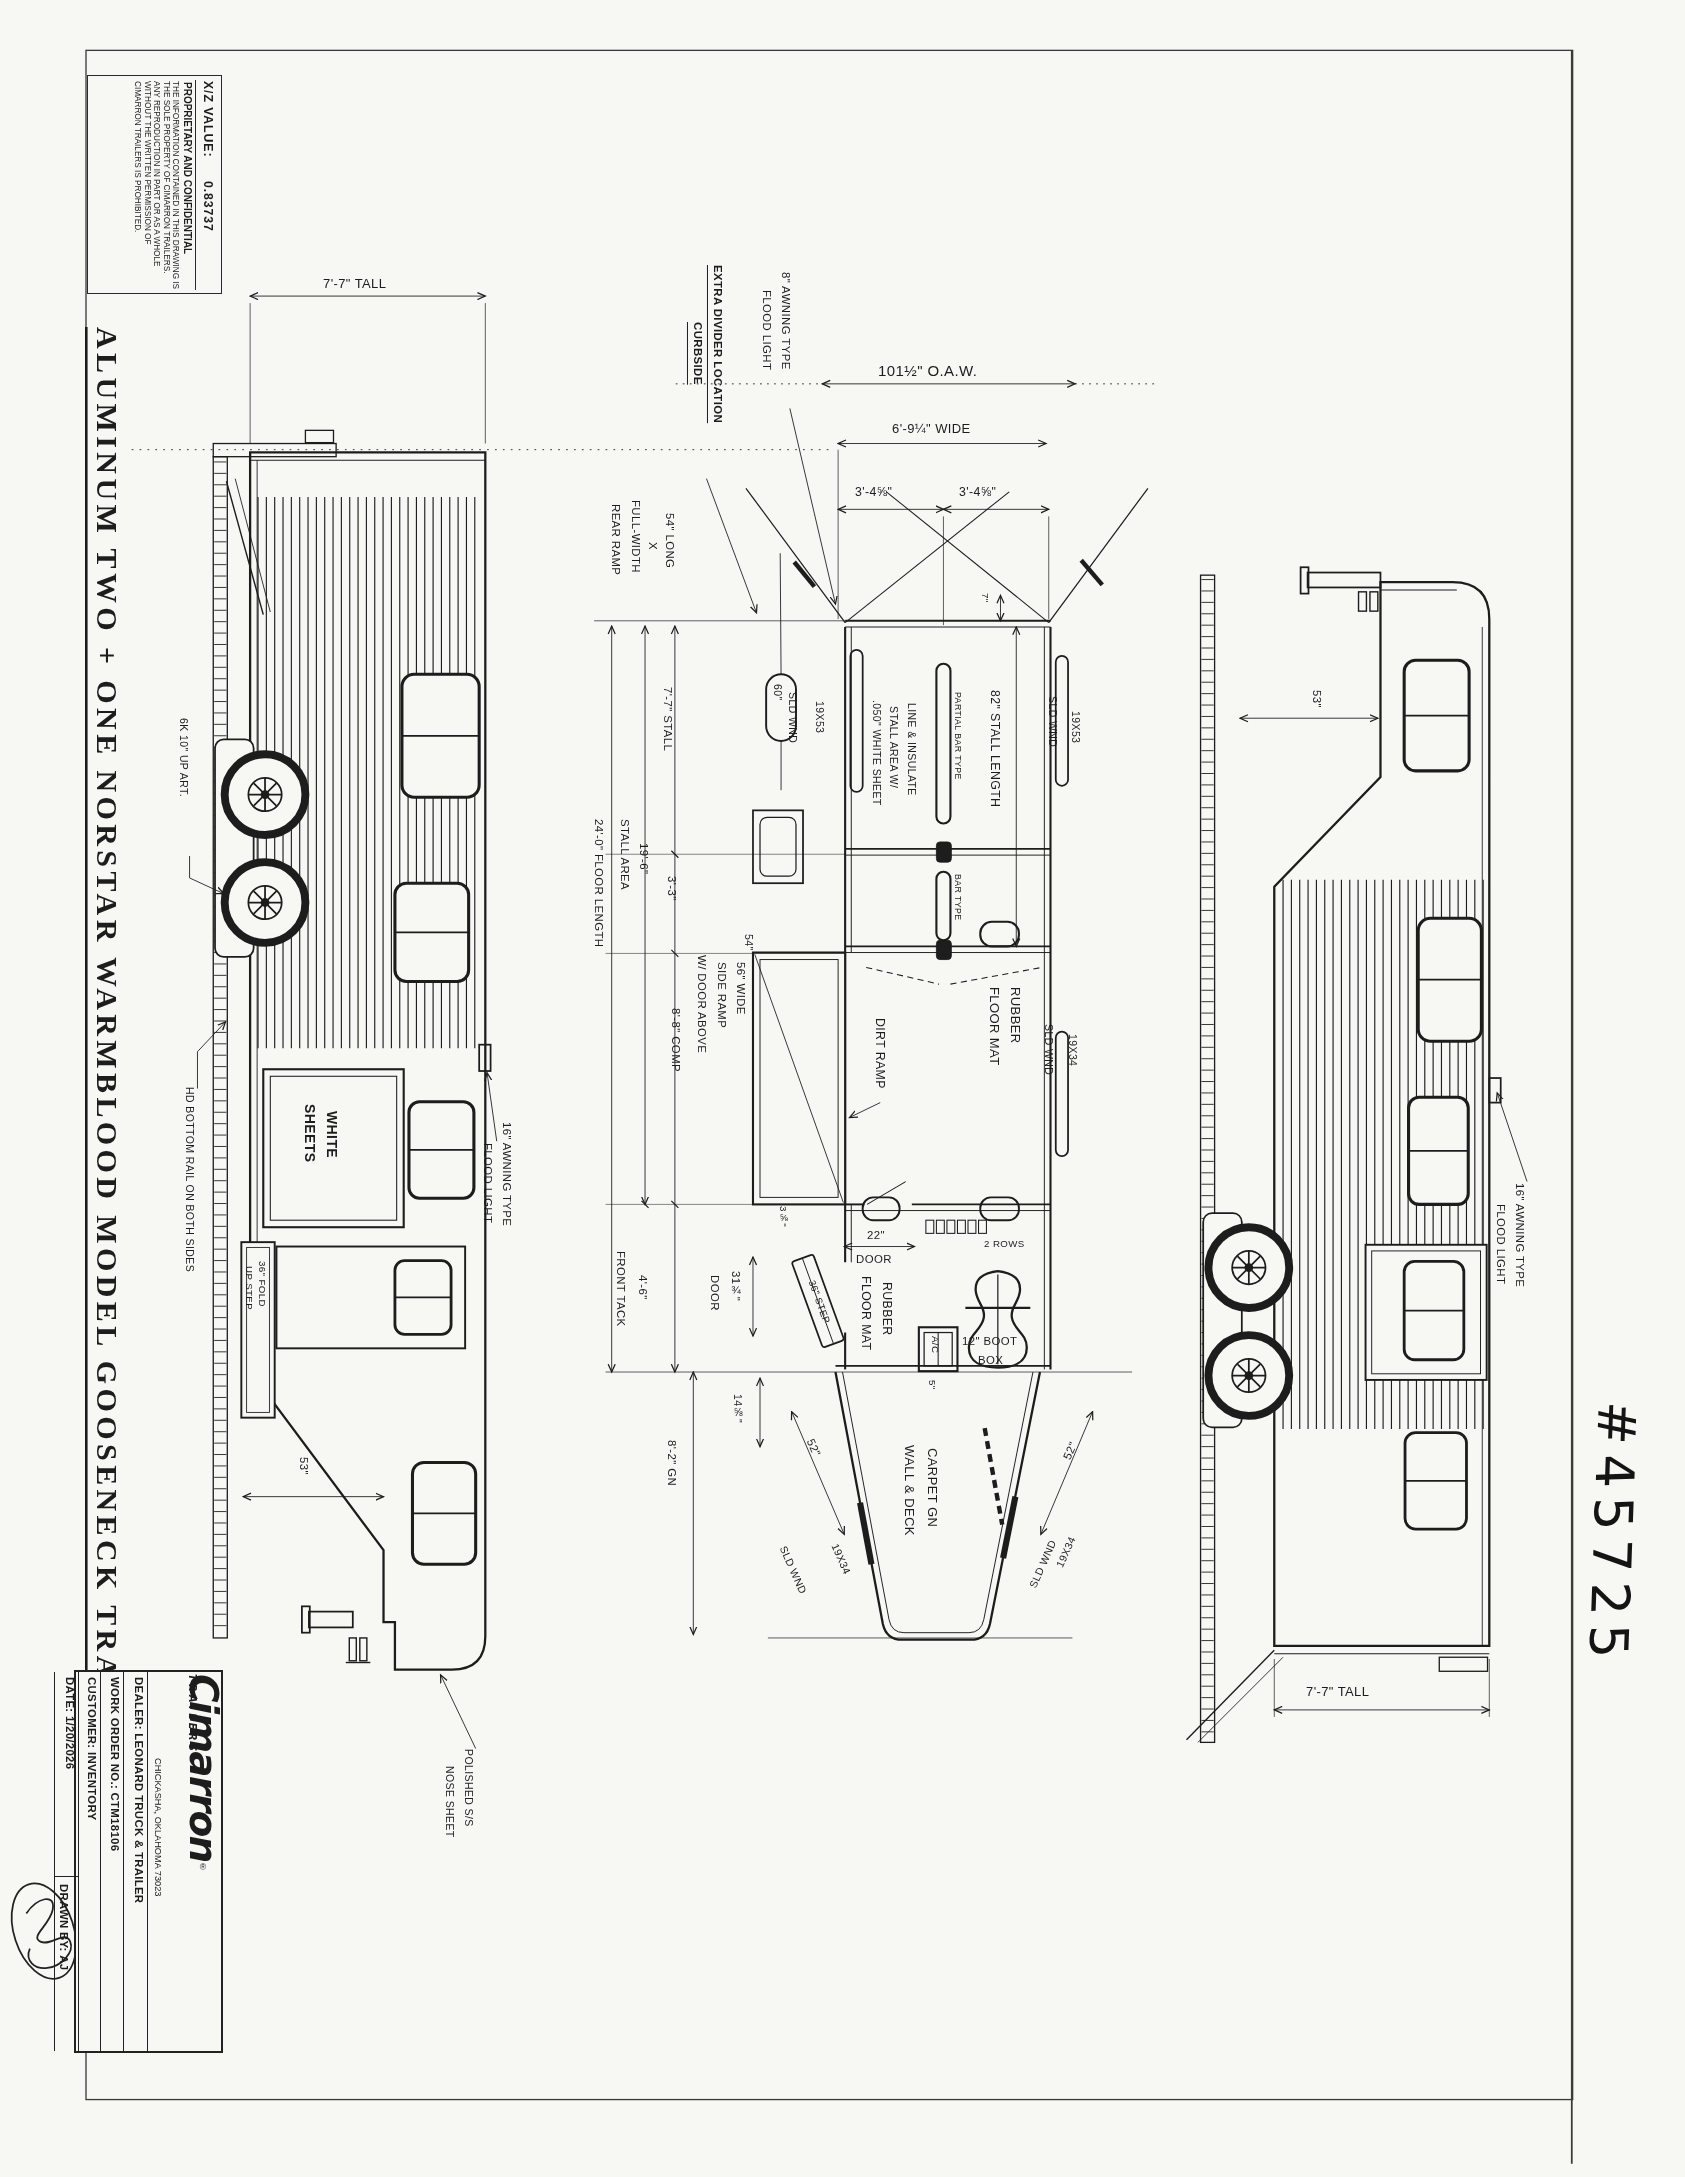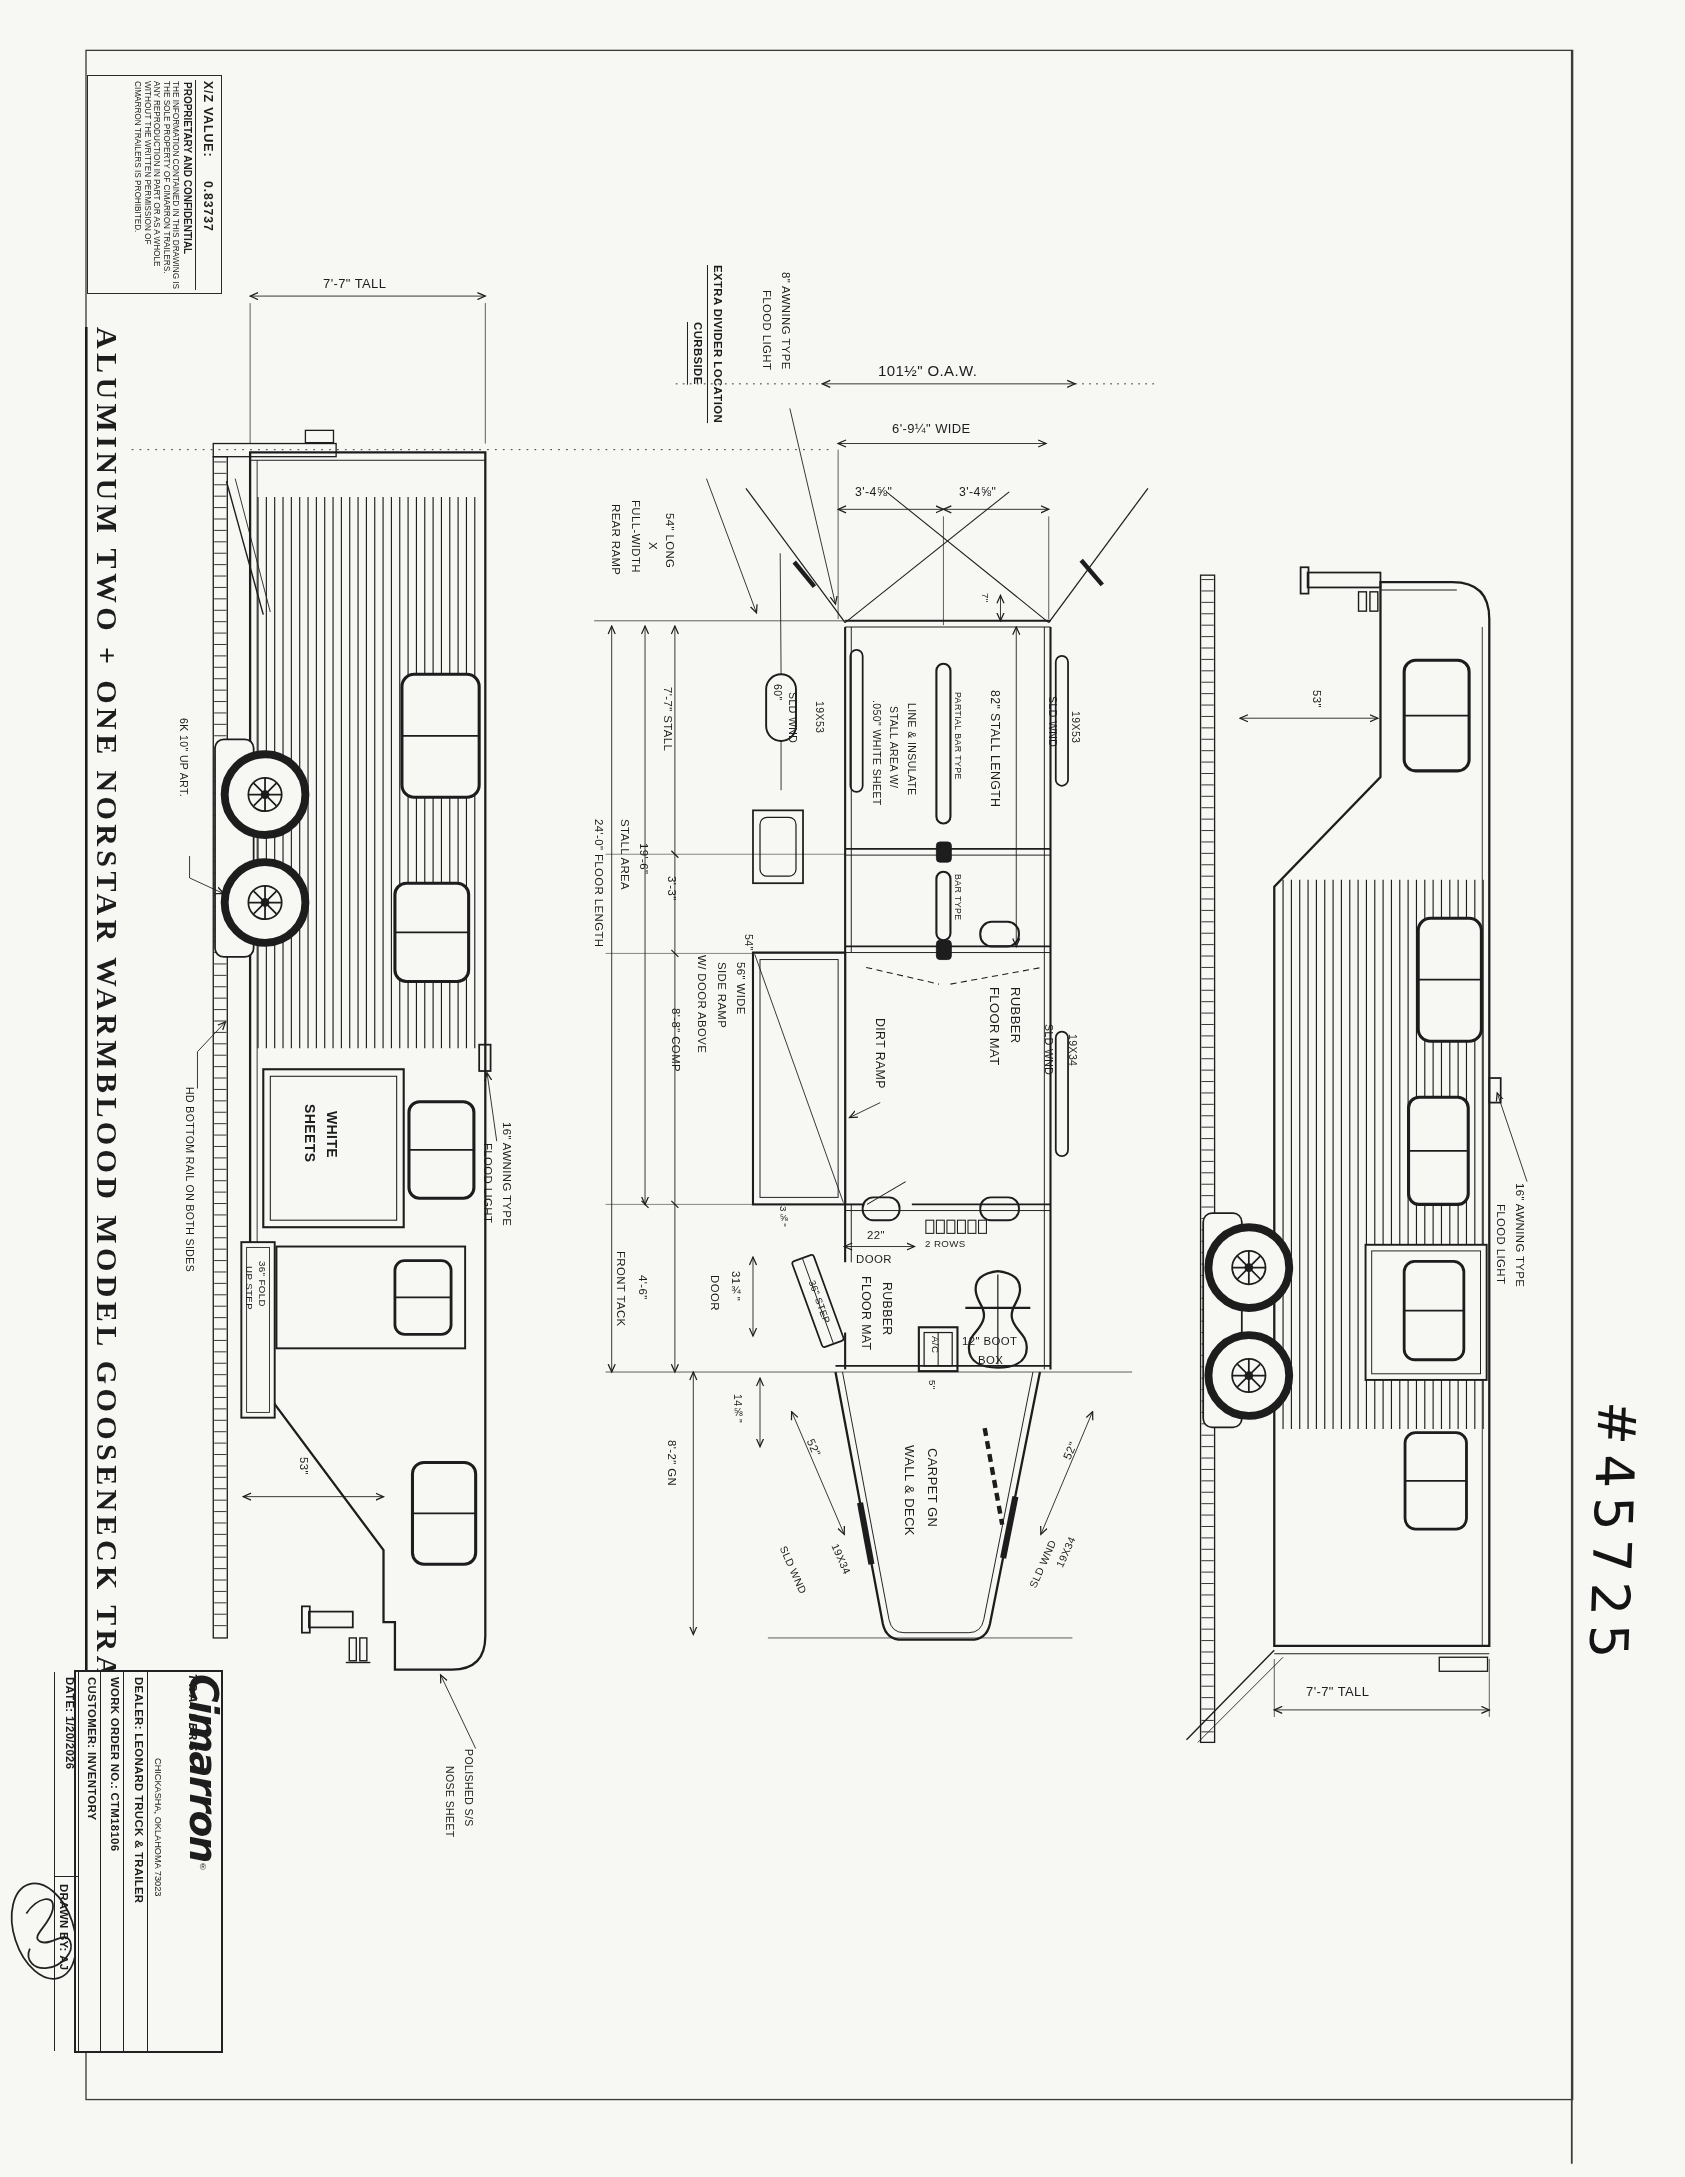--- a/index.html
+++ b/index.html
@@ -656,21 +656,21 @@
       <div class="lbl v" style="left: 1008px; top: 987px; font-size: 13px;">RUBBER</div>
       <div class="lbl v" style="left: 987px; top: 987px; font-size: 13px;">FLOOR MAT</div>
       <div class="lbl v" style="left: 873px; top: 1018px; font-size: 12.3px;">DIRT RAMP</div>
       <div class="lbl v" style="left: 743px; top: 934px; font-size: 10.5px;">54"</div>
       <div class="lbl v" style="left: 734px; top: 962px; font-size: 11.4px;">56" WIDE</div>
       <div class="lbl v" style="left: 715px; top: 962px; font-size: 11.4px;">SIDE RAMP</div>
       <div class="lbl v" style="left: 695px; top: 955px; font-size: 11.4px;">W/ DOOR ABOVE</div>
       <div class="lbl v" style="left: 778px; top: 1206px; font-size: 9.7px;">3⅝"</div>
       <div class="lbl" style="left: 867px; top: 1230px; font-size: 11.4px;">22"</div>
       <div class="lbl" style="left: 856px; top: 1254px; font-size: 11.4px;">DOOR</div>
-      <div class="lbl" style="left: 925px; top: 1239px; font-size: 9.7px;">2 ROWS</div>
+      <div class="lbl" style="left: 984px; top: 1239px; font-size: 9.7px;">2 ROWS</div>
       <div class="lbl v" style="left: 729px; top: 1271px; font-size: 11.4px;">31¾"</div>
       <div class="lbl v" style="left: 708px; top: 1275px; font-size: 11.4px;">DOOR</div>
       <div class="lbl r" style="left: 819px; top: 1302px; font-size: 9.7px; transform: translate(-50%, -50%) rotate(70deg);">36" STEP</div>
       <div class="lbl v" style="left: 880px; top: 1282px; font-size: 12.3px;">RUBBER</div>
       <div class="lbl v" style="left: 859px; top: 1276px; font-size: 12.3px;">FLOOR MAT</div>
       <div class="lbl v" style="left: 930px; top: 1336px; font-size: 9.7px;">A/C</div>
       <div class="lbl v" style="left: 927px; top: 1380px; font-size: 9.7px;">5"</div>
       <div class="lbl" style="left: 962px; top: 1336px; font-size: 11.4px;">12" BOOT</div>
       <div class="lbl" style="left: 978px; top: 1355px; font-size: 11.4px;">BOX</div>
       <div class="lbl v" style="left: 732px; top: 1394px; font-size: 10.5px;">14⅝"</div>

